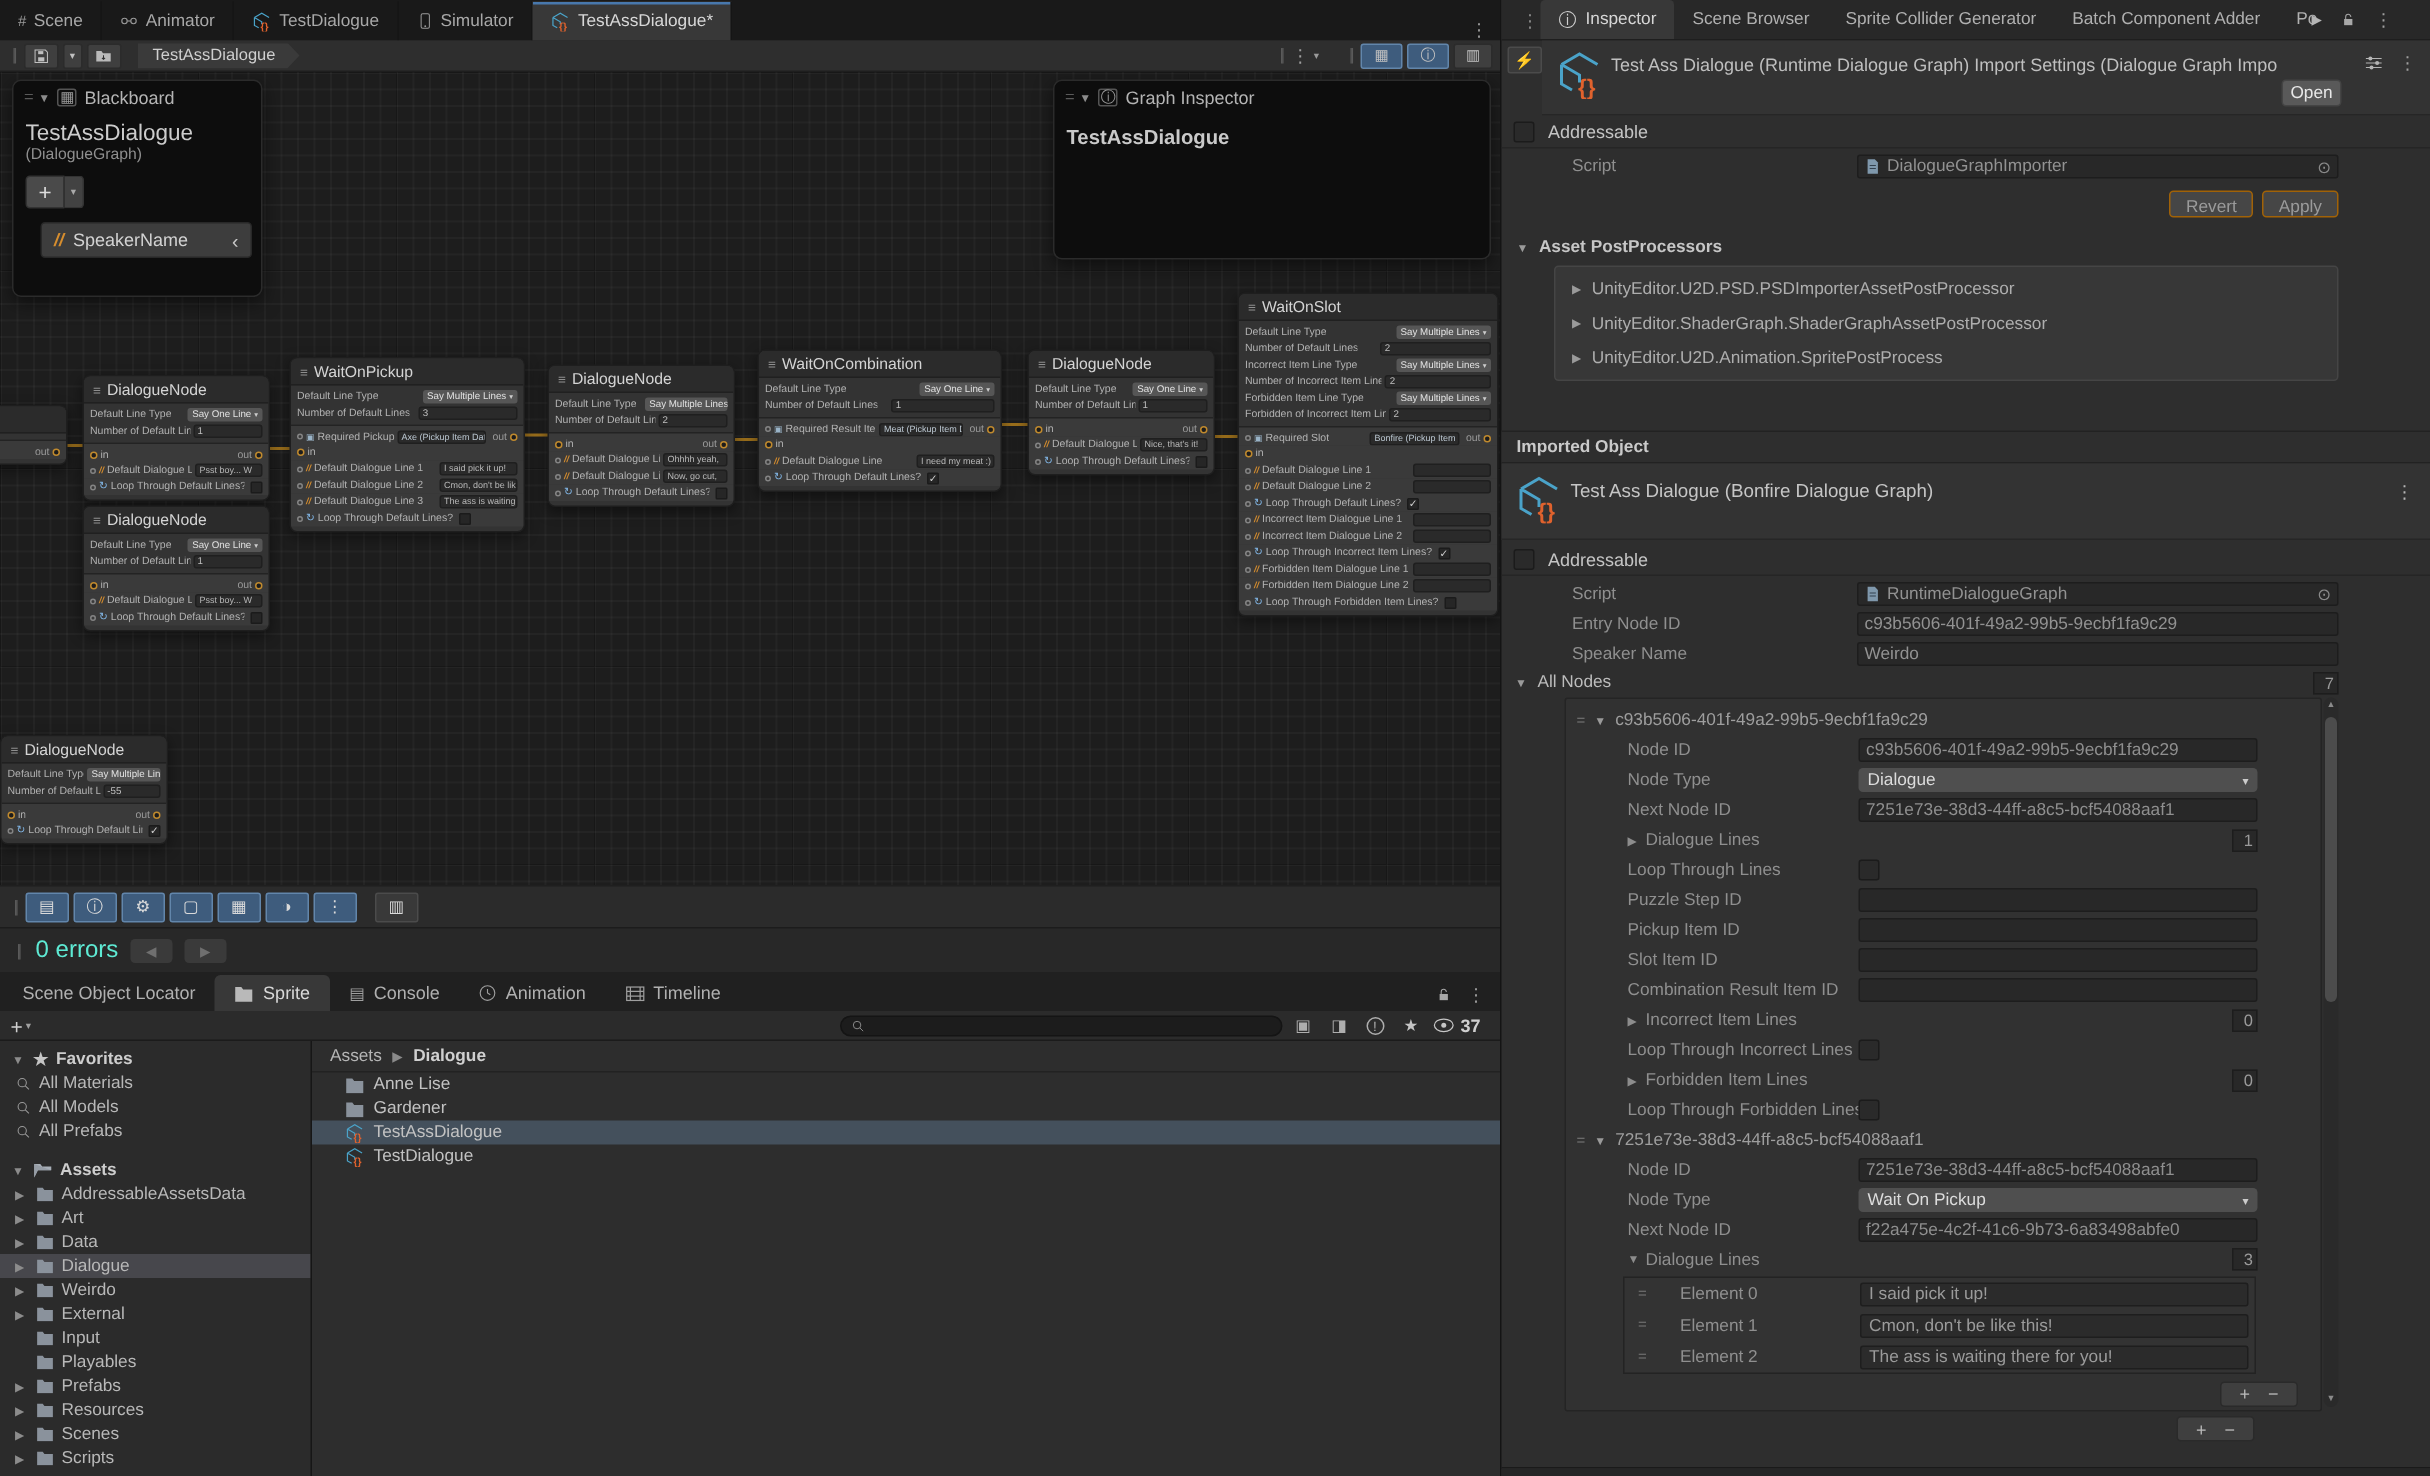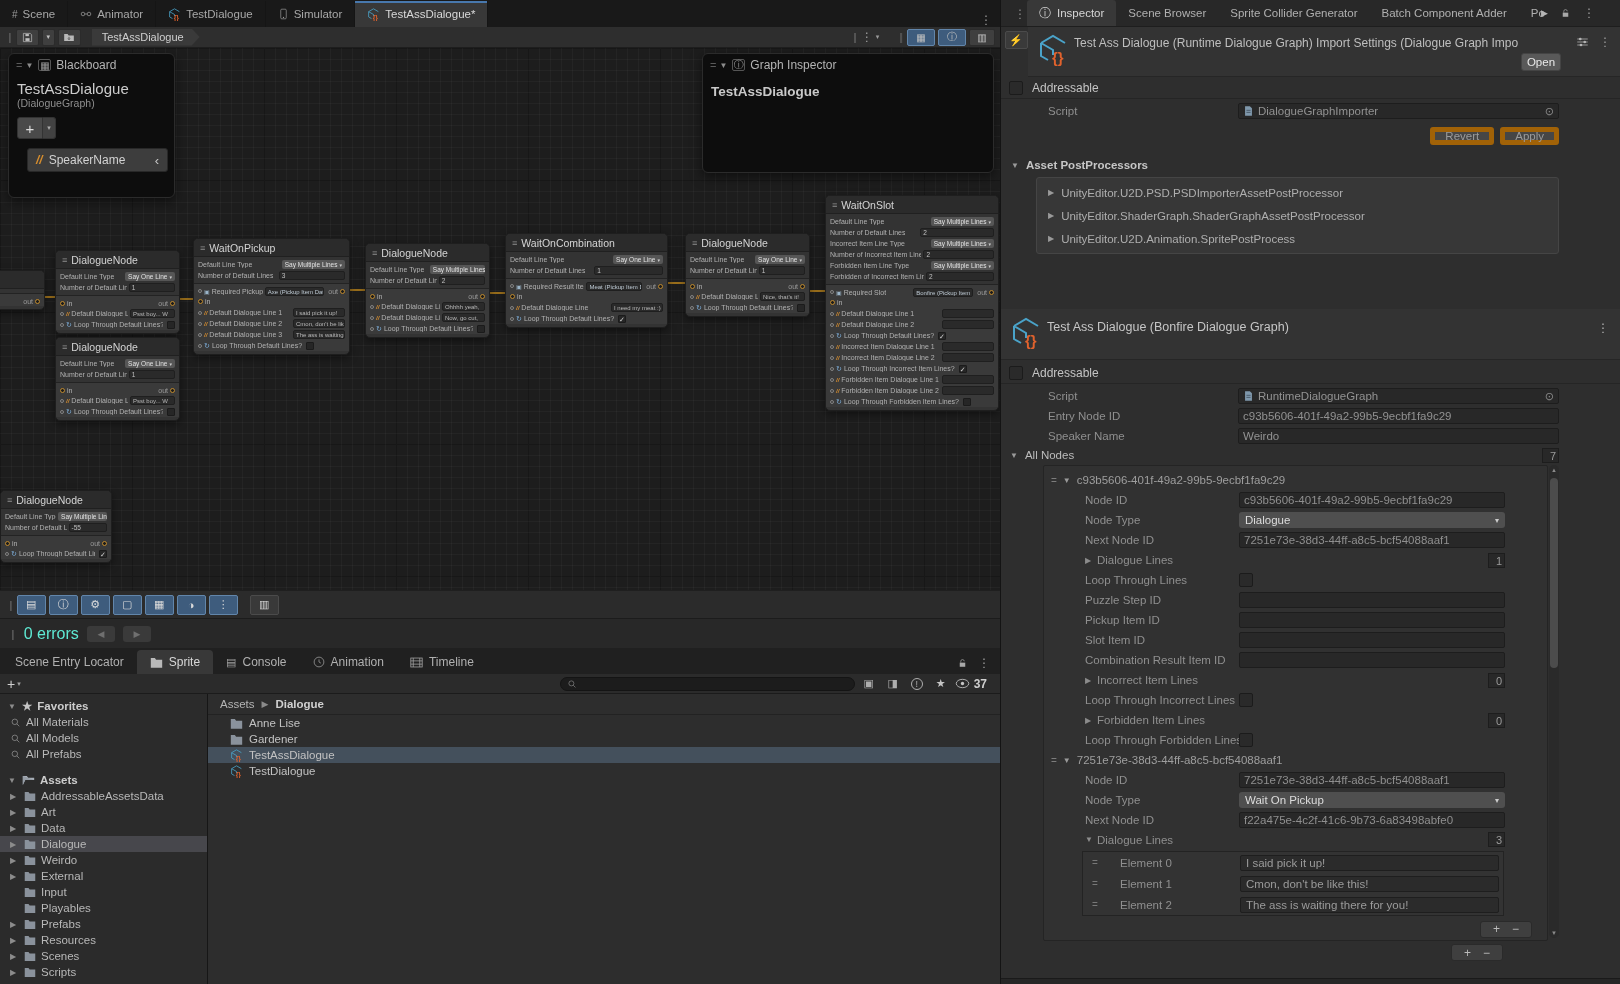--- a/index.html
+++ b/index.html
@@ -173,22 +173,22 @@
   .chk{width:14px;height:14px;background:#2a2a2a;border:1px solid #1b1b1b;border-radius:2px;flex:none}
   .hdiv{position:absolute;left:0;width:620px;height:1px;background:#252525}
 
   .iprow{position:absolute;left:0;width:620px;height:20px;display:flex;align-items:center;padding-left:47px;font-size:11.5px;color:#8f8f8f}
   .iprow .plabel{width:190px;flex:none;white-space:nowrap;overflow:hidden}
   .fieldw{flex:1;margin-right:62px;height:16px;background:#282828;border:1px solid #1d1d1d;border-radius:2px;
           display:flex;align-items:center;gap:4px;padding:0 4px;color:#929292;overflow:hidden;white-space:nowrap}
   .fieldw .target{margin-left:auto;color:#8a8a8a;font-size:11px}
 
   .btnrow{position:absolute;left:0;width:620px;display:flex;justify-content:flex-end;gap:6px;padding-right:62px}
-  .ubtn{height:18px;padding:0 10px;background:#464646;border:5px solid #a16207;border-radius:3px;color:#9b9b9b;
-        font-size:11.5px;display:flex;align-items:center}
+  .ubtn{height:18px;padding:0 10px;background:#464646;border:1px solid #a16207;border-radius:3px;color:#9b9b9b;
+        font-size:11.5px;display:flex;align-items:flex-end}
 
   .foldhdr{position:absolute;left:0;width:620px;height:20px;display:flex;align-items:center;gap:7px;padding-left:10px;
            font-weight:bold;font-size:11.5px;color:#c6c6c6}
   .tri-s{font-size:8px;color:#9a9a9a}
   .ppbox{position:absolute;left:35px;width:523px;background:#373737;border:1px solid #454545;border-radius:3px;padding:3px 0}
   .pprow{height:23px;display:flex;align-items:center;gap:7px;padding-left:11px;font-size:11.5px;color:#aeaeae;white-space:nowrap;overflow:hidden}
 
   .secbar{position:absolute;left:0;width:620px;height:22px;background:#2e2e2e;border-top:1px solid #222;border-bottom:1px solid #222;
           display:flex;align-items:center;padding-left:10px;font-weight:bold;font-size:11.5px;color:#cacaca}
   .oheader{position:absolute;left:0;width:620px;height:51px;background:#333333;border-bottom:1px solid #262626}
@@ -1051,21 +1051,21 @@
       <span class="hgrip">||</span>
       <span class="errtext">0 errors</span>
       <div class="errbtn">◀</div>
       <div class="errbtn">▶</div>
     </div>
 
     <div class="btabs">
 
         <div class="btab icon-none">
 
-          <span>Scene Entry Locator</span>
+          <span>Scene Object Locator</span>
         </div>
 
         <div class="btab icon-folder active">
           <svg class="bi bi-folder svgi" width="13" height="11" viewBox="0 0 16 13">
             <path d="M1 1h5l1.5 2H15v10H1z" fill="#b9b9b9"></path>
           </svg>
 
           <span>Sprite</span>
         </div>
 
@@ -1433,20 +1433,23 @@
           <span>UnityEditor.ShaderGraph.ShaderGraphAssetPostProcessor</span>
         </div>
 
         <div class="pprow">
           <span class="tri-s">▶</span>
           <span>UnityEditor.U2D.Animation.SpritePostProcess</span>
         </div>
 
     </div>
 
+    <div class="secbar" style="top:287px">
+      <span>Imported Object</span>
+    </div>
 
     <div class="oheader" style="top:309px">
       <div class="hicon">
         <svg width="32" height="32" viewBox="0 0 32 32">
             <g stroke="#4aa3c9" stroke-width="2" fill="none">
               <path d="M4 9 16 2l12 7M4 9v13l7 4M4 9l12 7v5"></path>
             </g>
             <text x="15" y="29" font-size="15" font-weight="bold" fill="#e0622d">{}</text>
           </svg>
       </div>

